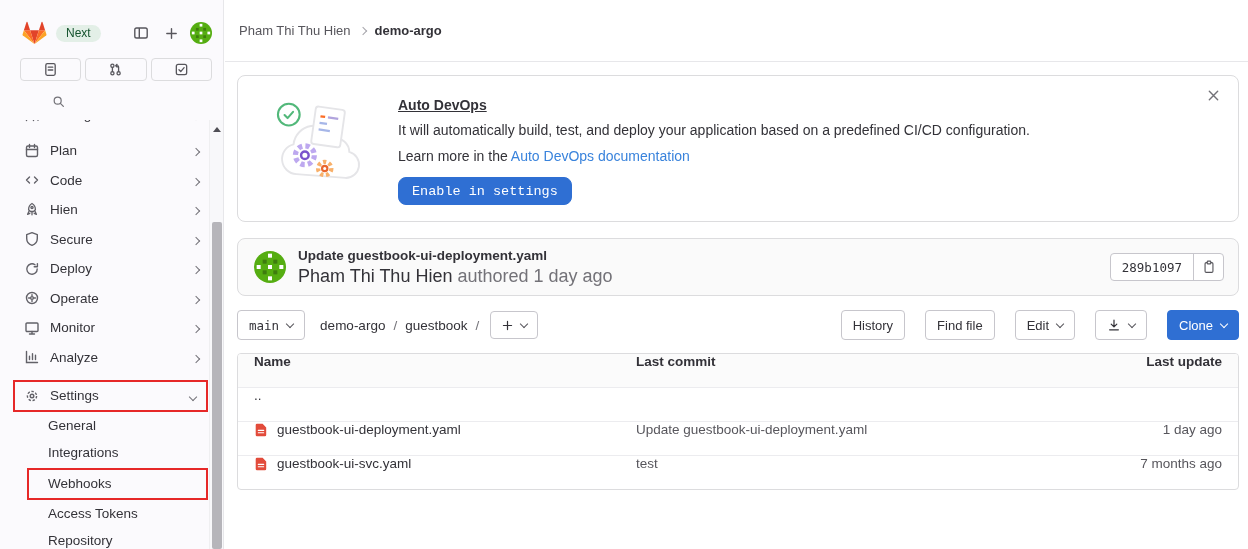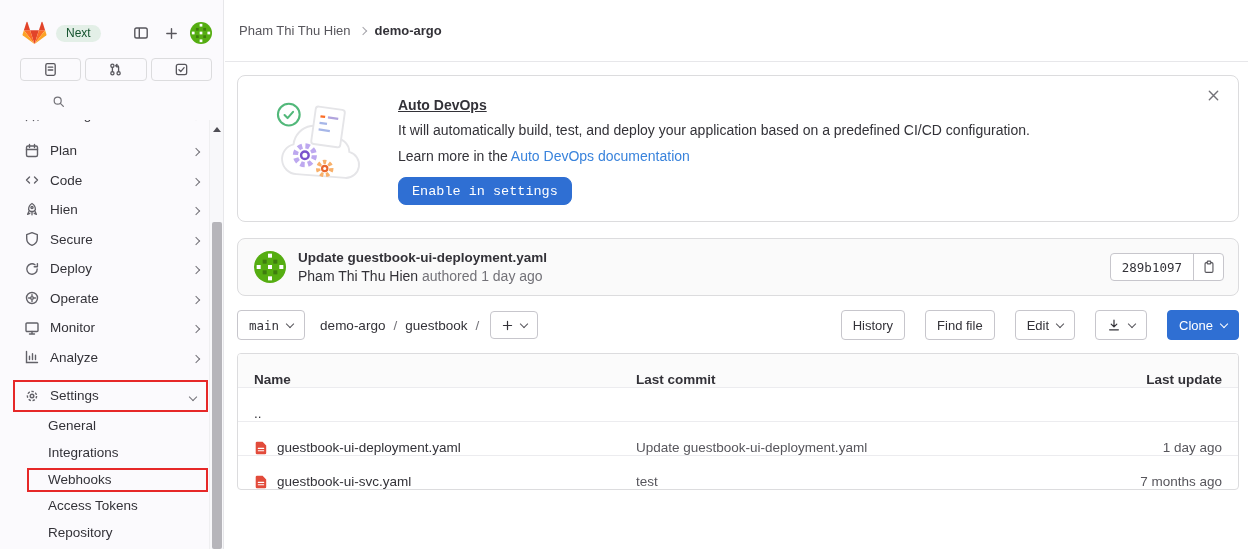--- a/index.html
+++ b/index.html
@@ -37,21 +37,21 @@
   .nav-item .chev-end { margin-left:auto; color:#737278; }
   .chev { display:inline-block; width:6px; height:6px; border-right:1.6px solid currentColor;
           border-bottom:1.6px solid currentColor; }
   .chev.right { transform:rotate(-45deg); }
   .chev.down  { transform:rotate(45deg); margin-top:-3px; }
   .red-box-settings { border:2px solid var(--annotation); margin:8px 1px 0 13px; }
   .red-box-settings .nav-item { padding-left:9px; height:27.5px; }
   .sub-item { display:flex; align-items:center; height:27.5px; padding-left:48px;
               font-size:13.5px; color:#333238; cursor:pointer; }
   .red-box-webhooks { border:2px solid var(--annotation); margin:1px 1px 0 27px; }
-  .red-box-webhooks .sub-item { padding-left:19px; height:20px; }
+  .red-box-webhooks .sub-item { padding-left:19px; height:28px; }
 
   .scrollbar { position:absolute; right:0; top:120px; bottom:0; width:14px; background:#f8f8fa;
                border-left:1px solid #efeff1; }
   .scrollbar .arrow-up { position:absolute; top:7px; left:3px; width:0; height:0;
                border-left:4px solid transparent; border-right:4px solid transparent;
                border-bottom:5px solid #4f4e55; }
   .scrollbar .thumb { position:absolute; top:102px; bottom:0; left:2px; width:10px;
                background:#b6b5ba; border-radius:2px; }
 
   
@@ -72,21 +72,21 @@
   .cta { margin-top:13px; display:inline-flex; align-items:center; height:28px; padding:0 13px;
          background:var(--primary); border:1px solid var(--primary); border-radius:8px;
          color:#fff; font-size:13.5px; cursor:pointer;font-family:Liberation Mono, monospace; }
   .close-x { position:absolute; top:10px; right:16px; width:18px; height:18px; color:#737278;
              display:flex; align-items:center; justify-content:center; cursor:pointer; }
 
   .commit-box { margin-top:16px; height:58px; background:#fafafa; border:1px solid #dcdcde;
                 border-radius:8px; display:flex; align-items:center; padding:0 14px 0 16px; }
   .commit-text { margin-left:12px; }
   .commit-title { font-size:13.5px; font-weight:700; }
-  .commit-sub { margin-top:3px; font-size:14px; color:#737278; }
+  .commit-sub { margin-top:3px; font-size:18px; color:#737278; }
   .commit-author { color:#333238; }
   .sha-group { margin-left:auto; display:flex; align-items:stretch; height:28px;
                border:1px solid #c7c6cc; border-radius:4px; background:#fff; overflow:hidden;justify-content:space-between; }
   .sha { font-family:"DejaVu Sans Mono","Liberation Mono",monospace; font-size:12.5px;
          padding:0 11px; display:flex; align-items:center; color:#333238; }
   .copy-seg { width:30px; border-left:1px solid #c7c6cc; display:flex; align-items:center;
               justify-content:center; color:#57565c; cursor:pointer; }
 
   .toolbar { margin-top:14px; display:flex; align-items:center; }
   .branch-btn { height:30px; border:1px solid #c7c6cc; border-radius:4px; background:#fff;
@@ -100,21 +100,21 @@
              display:flex; align-items:center; gap:7px; padding:0 10px; color:#333238;
              background:#fff; cursor:pointer; }
   .toolbar-right { margin-left:auto; display:flex; gap:20px; }
   .btn { height:30px; border:1px solid #c7c6cc; border-radius:4px; background:#fff;
          font-size:13px; color:#333238; display:flex; align-items:center; gap:8px;
          padding:0 11px; cursor:pointer; font-family:"Liberation Sans",sans-serif; }
   .btn.primary { background:var(--primary); border-color:var(--primary); color:#fff; }
 
   .tree-table { margin-top:13px; border:1px solid #dcdcde; border-radius:4px; overflow:hidden;
                 font-size:13.5px; }
-  .tr { display:flex; align-items:flex-end; height:34px; padding:0 16px; border-top:1px solid #ececef; }
+  .tr { display:flex; align-items:flex-start; height:34px; padding:0 16px; border-top:1px solid #ececef; }
   .tr.head { height:33px; border-top:none; font-weight:700; background:#fbfbfb; color:#333238; }
   .col-name { flex:0 0 382px; display:flex; align-items:center; gap:9px; color:#333238; }
   .col-commit { flex:1; color:#57565c; }
   .col-updated { width:150px; text-align:right; color:#57565c; }
   .tr.head .col-commit, .tr.head .col-updated { color:#333238; }
   .fname { cursor:pointer; }
   svg { display:block; }
 </style>
 </head>
 <body>

